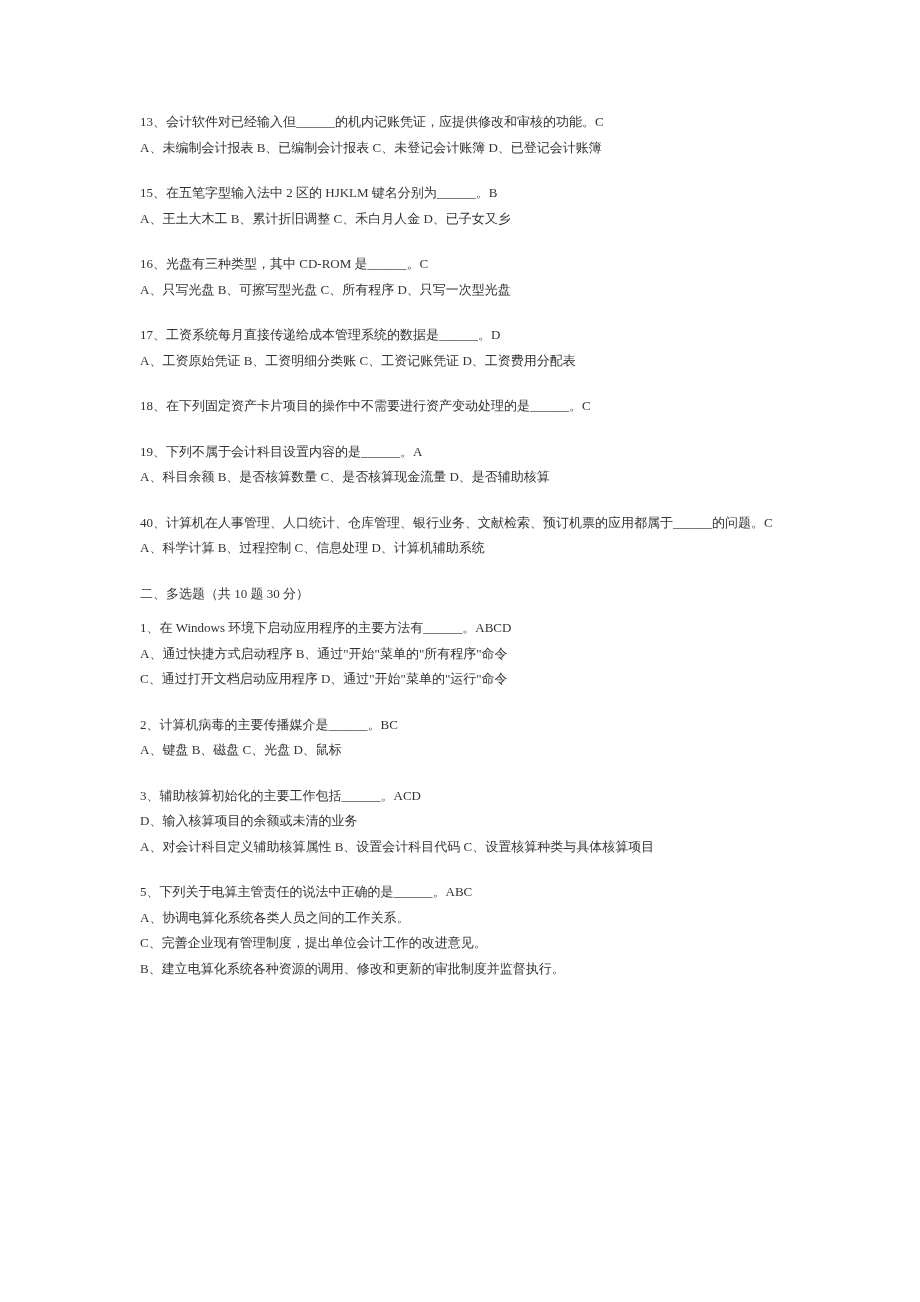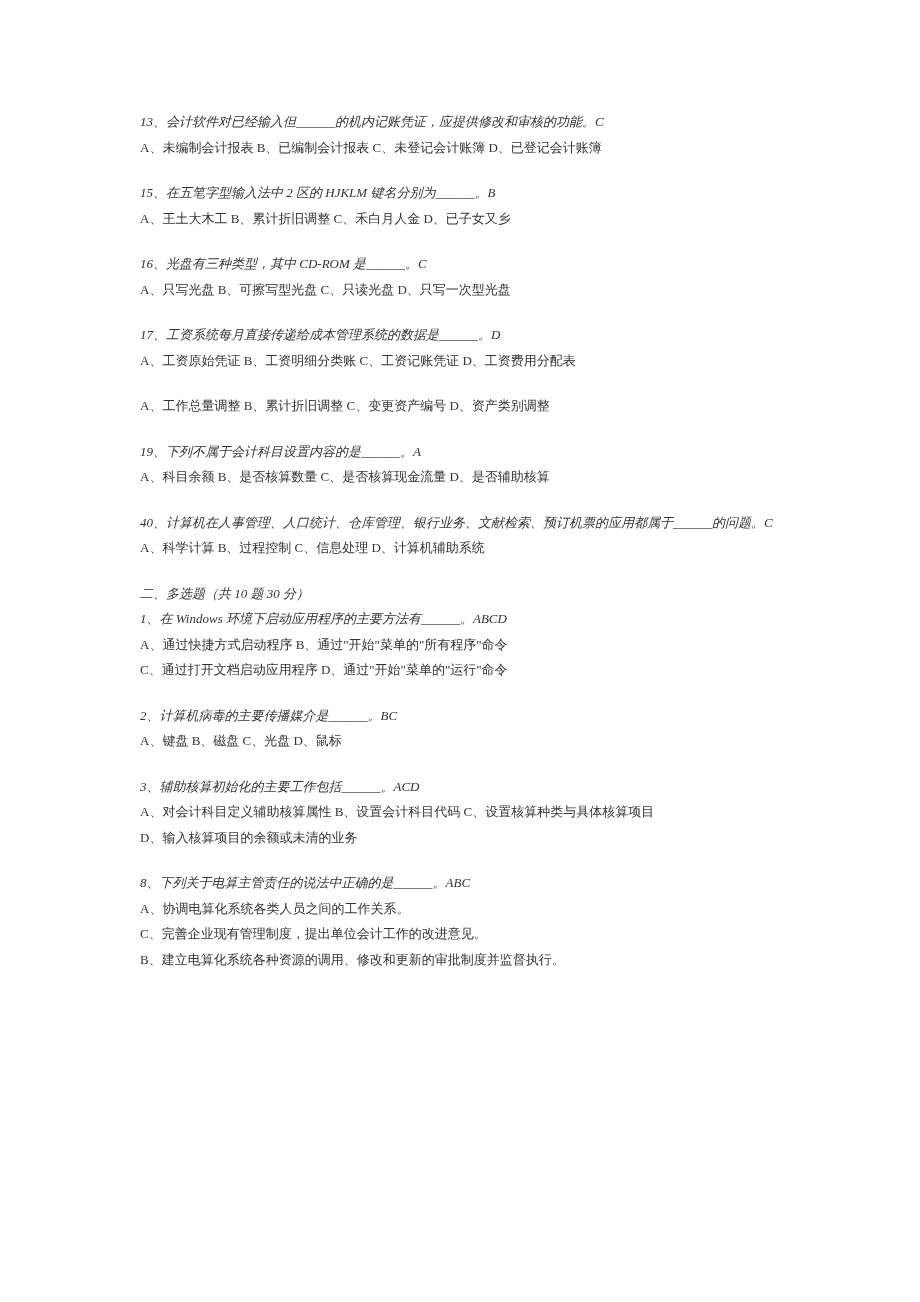--- a/index.html
+++ b/index.html
@@ -11,52 +11,50 @@
       font-size: 13px;
       color: #333333;
       padding: 112px 140px 60px 140px;
       line-height: 1.5;
     }
     .question-block {
       margin-bottom: 26px;
     }
     .question-line {
       margin-bottom: 6px;
-      font-style: italic;
     }
     .options-line {
       margin-bottom: 6px;
     }
     .section-header {
-      margin-bottom: 6px;
-      font-style: italic;
+      margin-bottom: 15px;
     }
   </style>
 </head>
 <body>
 
 <div id="content">
     <div class="question-block">
       <div class="question-line">13、会计软件对已经输入但______的机内记账凭证，应提供修改和审核的功能。C</div>
       <div class="options-line">A、未编制会计报表  B、已编制会计报表 C、未登记会计账簿 D、已登记会计账簿</div>
     </div>
     <div class="question-block">
       <div class="question-line">15、在五笔字型输入法中 2 区的 HJKLM  键名分别为______。B</div>
       <div class="options-line">A、王土大木工 B、累计折旧调整 C、禾白月人金 D、已子女又乡</div>
     </div>
     <div class="question-block">
       <div class="question-line">16、光盘有三种类型，其中 CD-ROM 是______。C</div>
-      <div class="options-line">A、只写光盘 B、可擦写型光盘 C、只读光盘 D、只写一次型光盘</div>
+      <div class="options-line">A、只写光盘 B、可擦写型光盘 C、所有程序 D、只写一次型光盘</div>
     </div>
     <div class="question-block">
       <div class="question-line">17、工资系统每月直接传递给成本管理系统的数据是______。D</div>
       <div class="options-line">A、工资原始凭证 B、工资明细分类账 C、工资记账凭证 D、工资费用分配表</div>
     </div>
     <div class="question-block">
-      <div class="options-line">A、工作总量调整  B、累计折旧调整 C、变更资产编号 D、资产类别调整</div>
+      <div class="question-line">18、在下列固定资产卡片项目的操作中不需要进行资产变动处理的是______。C</div>
     </div>
     <div class="question-block">
       <div class="question-line">19、下列不属于会计科目设置内容的是______。A</div>
       <div class="options-line">A、科目余额 B、是否核算数量 C、是否核算现金流量 D、是否辅助核算</div>
     </div>
     <div class="question-block">
       <div class="question-line">40、计算机在人事管理、人口统计、仓库管理、银行业务、文献检索、预订机票的应用都属于______的问题。C</div>
       <div class="options-line">A、科学计算 B、过程控制 C、信息处理 D、计算机辅助系统</div>
     </div>
     <div class="question-block">
@@ -64,22 +62,22 @@
       <div class="question-line">1、在 Windows 环境下启动应用程序的主要方法有______。ABCD</div>
       <div class="options-line">A、通过快捷方式启动程序 B、通过"开始"菜单的"所有程序"命令</div>
       <div class="options-line">C、通过打开文档启动应用程序 D、通过"开始"菜单的"运行"命令</div>
     </div>
     <div class="question-block">
       <div class="question-line">2、计算机病毒的主要传播媒介是______。BC</div>
       <div class="options-line">A、键盘 B、磁盘 C、光盘 D、鼠标</div>
     </div>
     <div class="question-block">
       <div class="question-line">3、辅助核算初始化的主要工作包括______。ACD</div>
+      <div class="options-line">D、输入核算项目的余额或未清的业务</div>
       <div class="options-line">A、对会计科目定义辅助核算属性 B、设置会计科目代码 C、设置核算种类与具体核算项目</div>
-      <div class="options-line">D、输入核算项目的余额或未清的业务</div>
     </div>
     <div class="question-block">
-      <div class="question-line">8、下列关于电算主管责任的说法中正确的是______。ABC</div>
+      <div class="question-line">5、下列关于电算主管责任的说法中正确的是______。ABC</div>
       <div class="options-line">A、协调电算化系统各类人员之间的工作关系。</div>
       <div class="options-line">C、完善企业现有管理制度，提出单位会计工作的改进意见。</div>
       <div class="options-line">B、建立电算化系统各种资源的调用、修改和更新的审批制度并监督执行。</div>
     </div>
   </div>
 
 </body></html>

